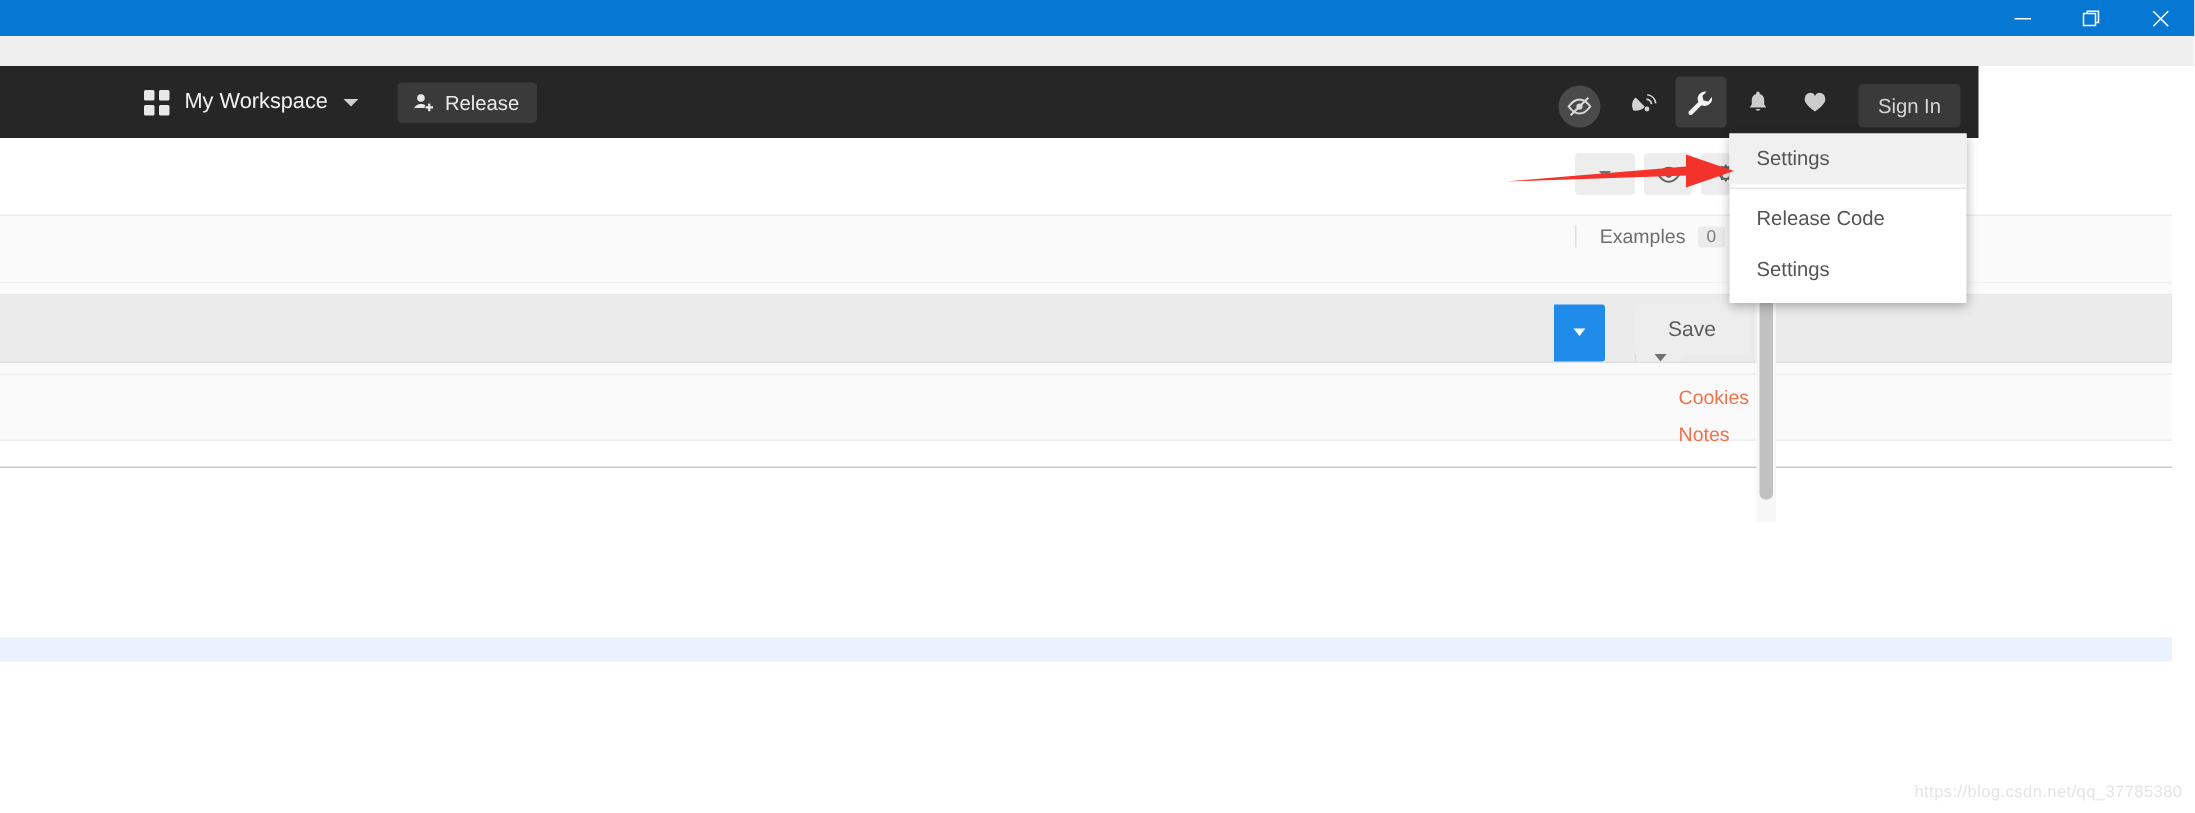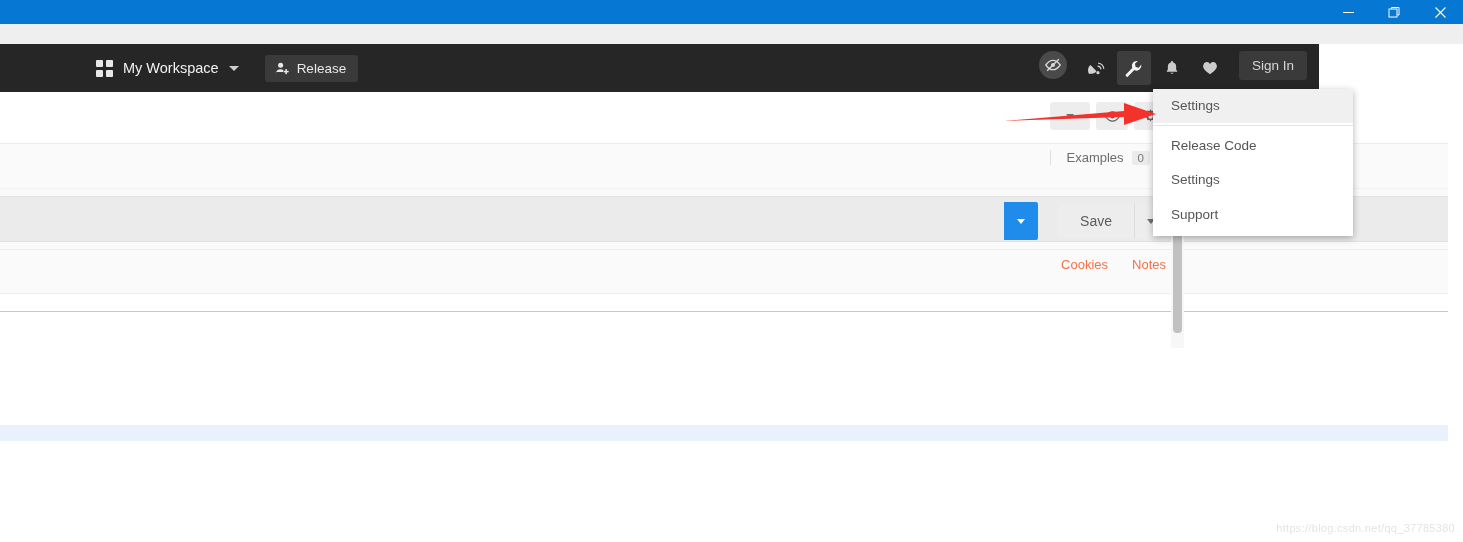--- a/index.html
+++ b/index.html
@@ -46,21 +46,21 @@
   .invite-btn {
     display: flex; align-items: center; gap: 7px;
     background: #3a3a3a; border-radius: 3px;
     padding: 6px 12px 6px 10px; margin-left: 16px;
     color: #e9e9e9; font-size: 13.5px;
   }
   .invite-btn svg { display: block; }
 
   .nav-right {
     margin-left: auto; margin-right: 12px;
-    display: flex; align-items: flex-start; gap: 4px;
+    display: flex; align-items: flex-end; gap: 4px;
   }
   .nav-icon {
     width: 34px; height: 34px; border-radius: 3px;
     display: flex; align-items: center; justify-content: center;
   }
   .nav-icon svg { display: block; }
   .nav-icon.avatar { background: #4a4a4a; border-radius: 50%; width: 28px; height: 28px; margin-right: 8px;}
   .nav-icon.active { background: #3d3d3d; }
   .signin-btn {
     background: #3a3a3a; color: #d6d6d6; font-size: 13.5px;
@@ -109,46 +109,46 @@
   }
   .count-badge {
     background: #ebebeb; color: #787878; font-size: 11.5px;
     border-radius: 2px; padding: 1px 6px;
   }
 
   .blue-caret-btn {
     width: 34px; height: 38px; background: #1f8ceb;
     display: flex; align-items: center; justify-content: center; border-radius: 0 2px 2px 0;
   }
-  .save-group { display: flex; align-items: stretch; margin-left: 14px; }
+  .save-group { display: flex; align-items: stretch; margin-left: 14px; flex-direction: column; }
   .save-btn {
     background: #ededed; color: #5c5c5c; font-size: 14px;
     padding: 9px 22px; border-radius: 3px 0 0 3px;
     display: flex; align-items: center;
   }
   .save-caret {
     background: #ededed; width: 32px; border-left: 1px solid #dcdcdc;
     border-radius: 0 3px 3px 0; display: flex; align-items: center; justify-content: center;
   }
 
   .link-orange { color: #f2714a; font-size: 13px; }
-  .links-row { display: flex; gap: 24px; }
+  .links-row { display: flex; gap: 10px; flex-direction: column; }
 
   
   .scrollbar {
     position: absolute; right: 2px; top: 56px; width: 9px; height: 185px;
     background: #c1c1c1; border-radius: 4px;
   }
   .scrolltrack {
     position: absolute; right: 0; top: 48px; width: 13px; height: 208px; background: #f7f7f7;
   }
 
   
   .dropdown {
-    position: absolute; left: 1153px; top: 89px; width: 200px;
+    position: absolute; left: 1153px; top: 89px; width: 158px;
     background: #ffffff; box-shadow: 0 2px 7px rgba(0,0,0,0.30);
     z-index: 40; padding-bottom: 4px;
   }
   .menu-item {
     padding: 9px 0 9px 18px; font-size: 13.5px; color: #555555; line-height: 1.2;
   }
   .menu-item.highlight { background: #f0f0f0; }
   .menu-sep { height: 1px; background: #e6e6e6; margin: 2px 0 3px 0; }
 
   
@@ -303,21 +303,20 @@
         <span class="link-orange">Notes</span>
       </div>
     </div>
   </div>
 
   <div class="dropdown">
     <div class="menu-item highlight">Settings</div>
     <div class="menu-sep"></div>
     <div class="menu-item">Release Code</div>
     <div class="menu-item">Settings</div>
-    <div class="menu-item">Support</div>
   </div>
 
   <svg class="arrow-svg" width="155" height="30" viewBox="0 0 155 30">
     <path d="M0 22 L120 12 L120 4 L152 15 L120 26 L120 18 Z" fill="#f4322c"></path>
   </svg>
 
   <div class="watermark">https://blog.csdn.net/qq_37785380</div>
 </div>
 
 </body></html>

